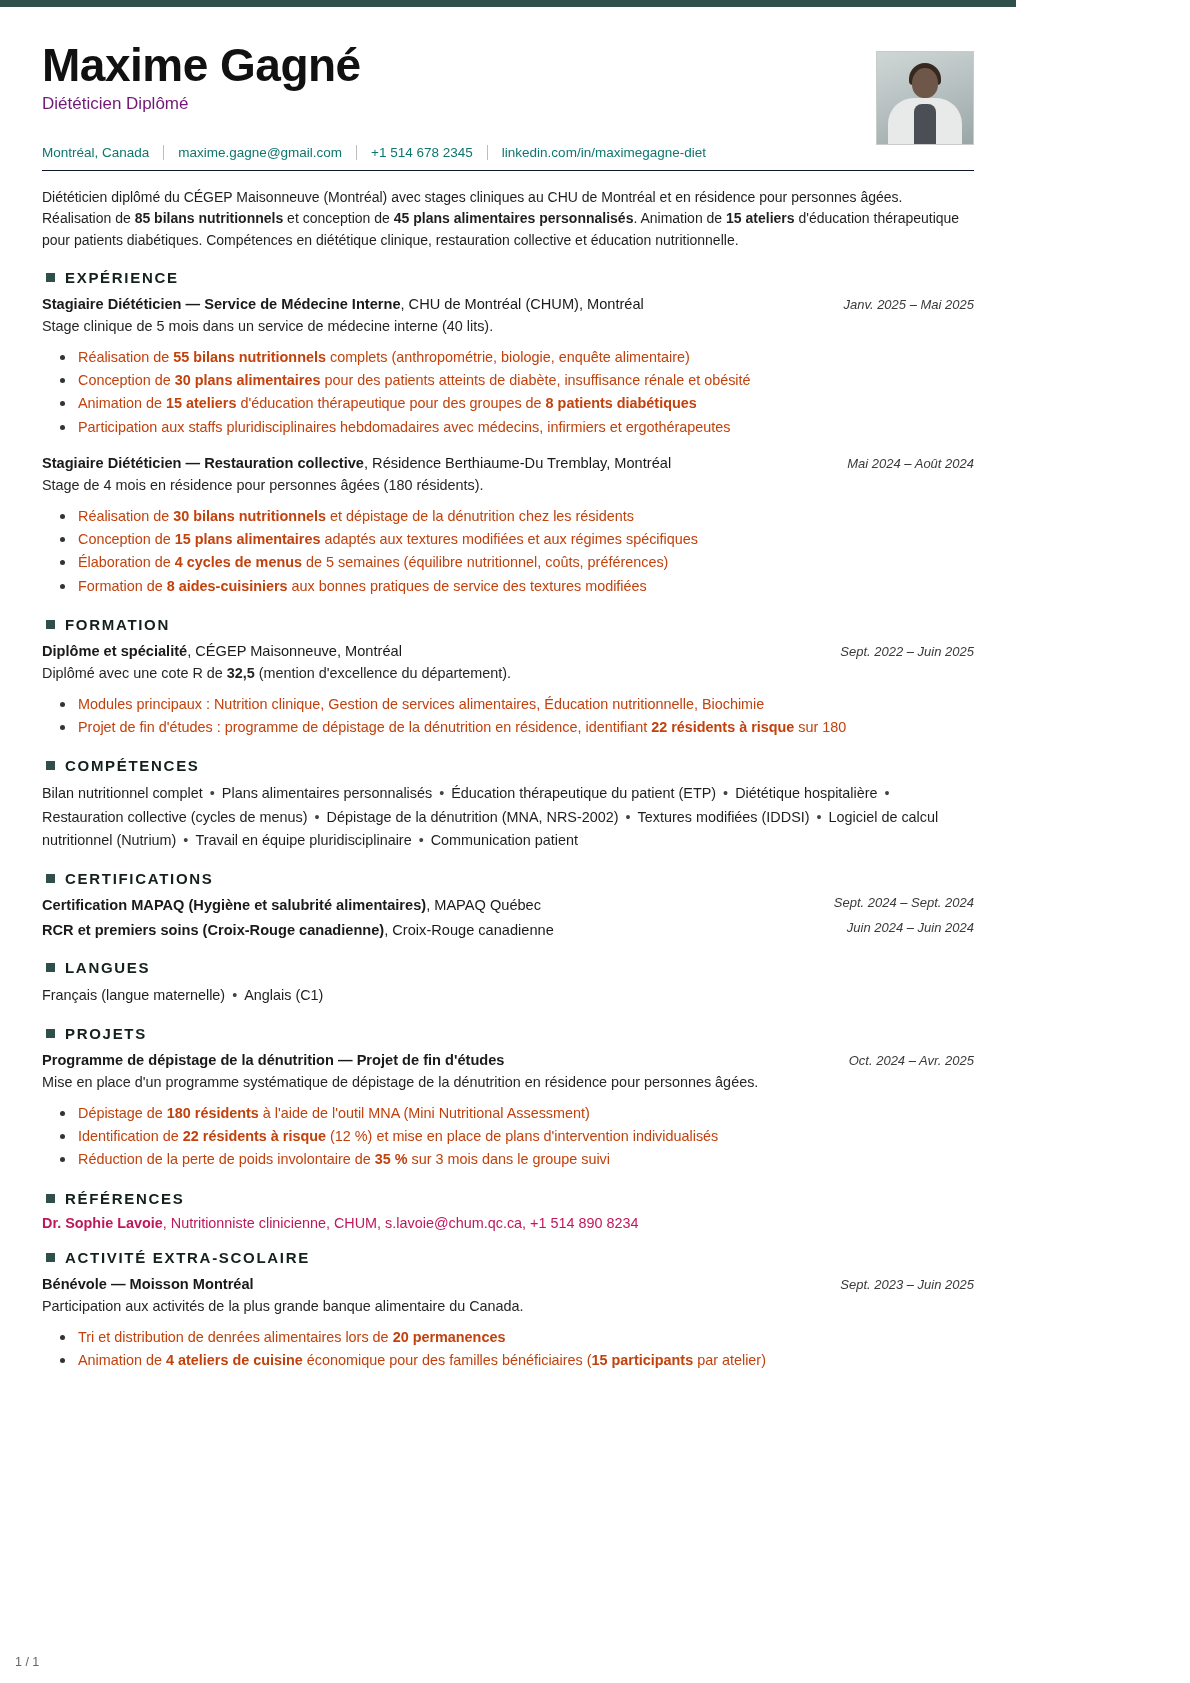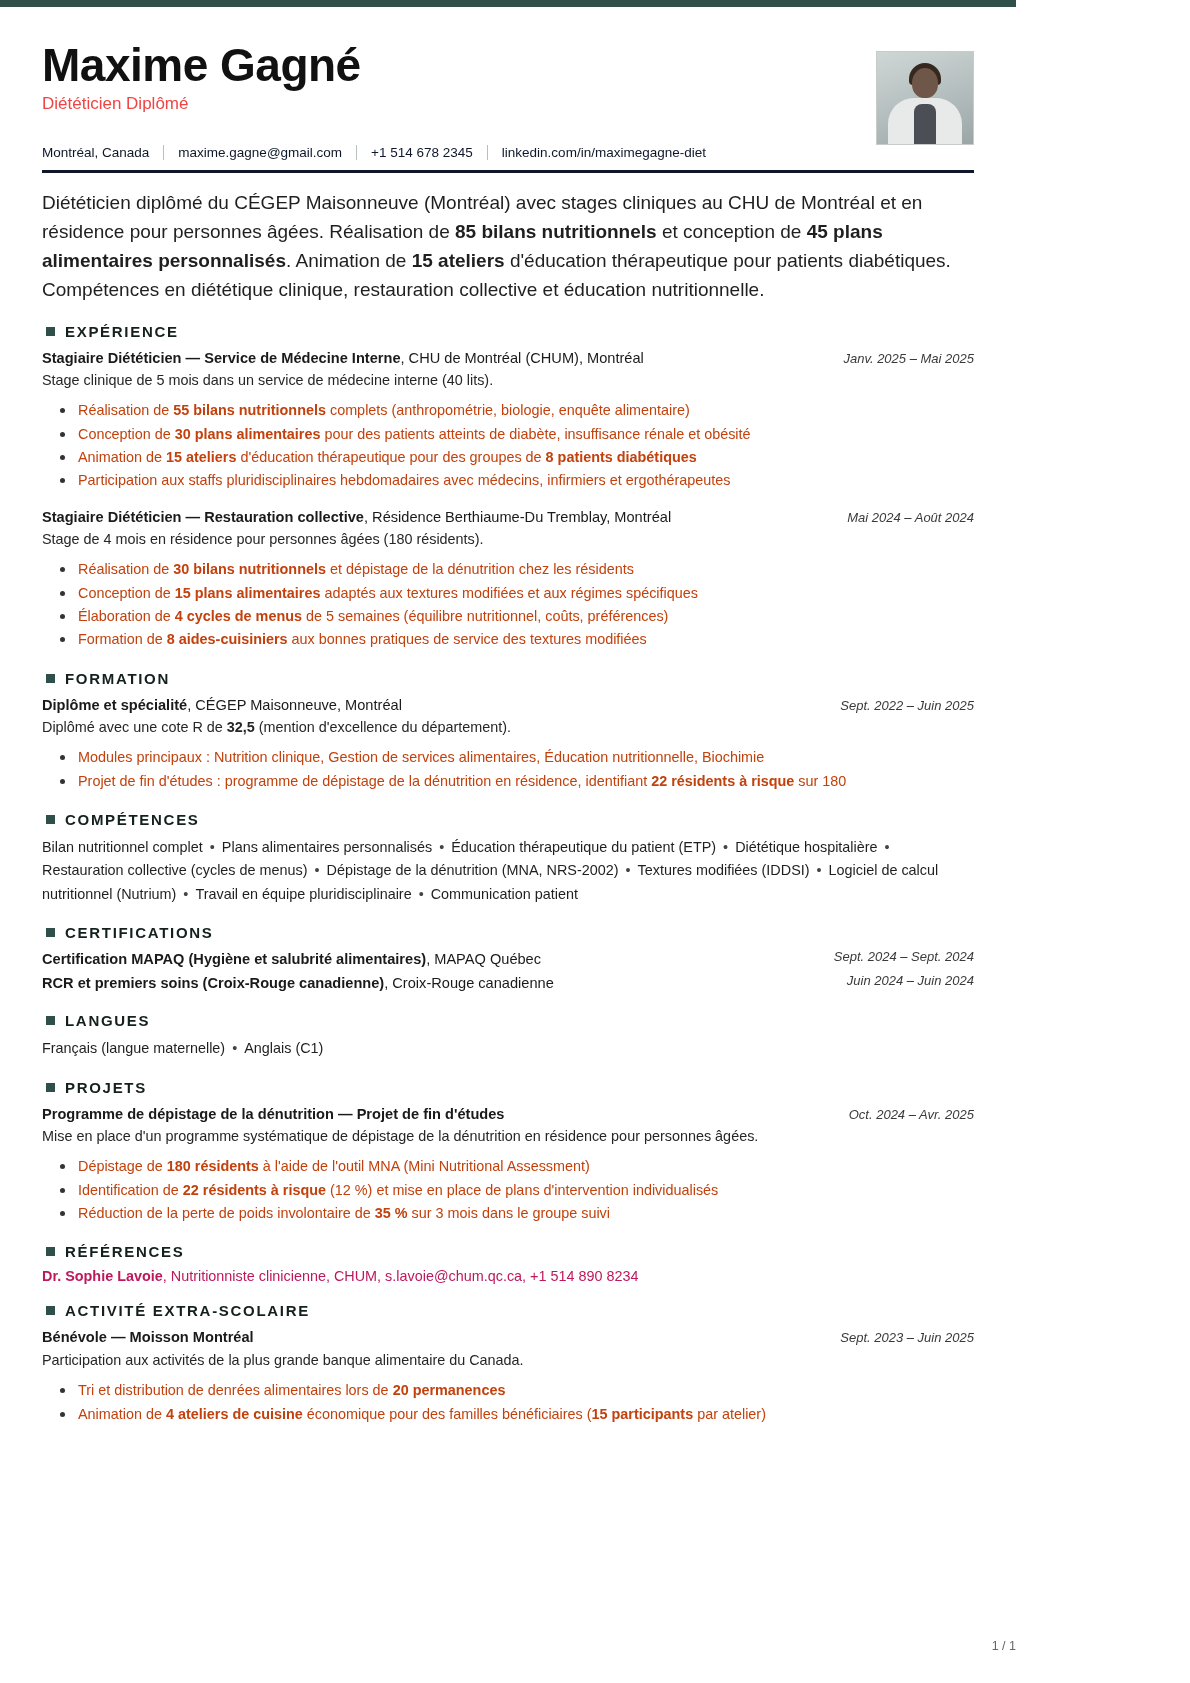--- a/index.html
+++ b/index.html
@@ -40,21 +40,21 @@
   .name {
     font-size: 46px;
     font-weight: bold;
     letter-spacing: -0.5px;
     line-height: 1.06;
     margin: 0 0 4px 0;
     color: #111;
   }
   .job-title {
     font-size: 17px;
-    color: #ef4444;
+    color: #701a75;
     margin: 0 0 18px 0;
     font-weight: normal;
   }
   .photo {
     width: 96px;
     height: 92px;
     margin-top: 10px;
     border: 1px solid #c8ccc9;
     background: linear-gradient(160deg,#cfd6d6 0%, #b9c2c2 45%, #9aa6a6 100%);
     position: relative;
@@ -85,38 +85,38 @@
   .photo .shirt {
     position: absolute;
     width: 22px; height: 40px;
     background: #4b4f55;
     left: 37px; bottom: 0;
     border-radius: 8px 8px 0 0;
   }
   
   .contact-line {
     font-size: 13.5px;
-    color: #0f172a;
+    color: #0f766e;
     padding-bottom: 10px;
-    border-bottom: 3px solid #0f172a;
+    border-bottom: 1px solid #0f172a;
     display: flex;
     align-items: center;
     flex-wrap: wrap;
   }
   .contact-item { white-space: nowrap; }
   .contact-sep {
     display: inline-block;
     width: 1px;
     height: 15px;
     background: #b9bfbc;
     margin: 0 14px;
   }
   
   .summary {
-    font-size: 19px;
+    font-size: 14px;
     line-height: 1.52;
     margin: 16px 0 4px 0;
     color: #1f1f1f;
     text-align: left;
   }
   .summary b { font-weight: bold; }
   
   .section { margin-top: 18px; }
   .section-head {
     display: flex;
@@ -201,26 +201,27 @@
     display: flex;
     justify-content: space-between;
     align-items: flex-start;
     gap: 16px;
     margin-bottom: 3px;
   }
   .ref-line { font-size: 14.4px; color: #be185d; }
   .ref-line b { font-weight: bold; }
   .footer {
     position: absolute;
-    bottom: 30px;
+    bottom: 14px;
     left: 0;
     width: 100%;
-    text-align: right;
+    text-align: left;
     font-size: 12.5px;
     color: #666;
+    padding-left: 15px;
   }
 </style>
 </head>
 <body>
 
 <div class="page">
   <div class="topbar"></div>
 
   <div class="content">
 

